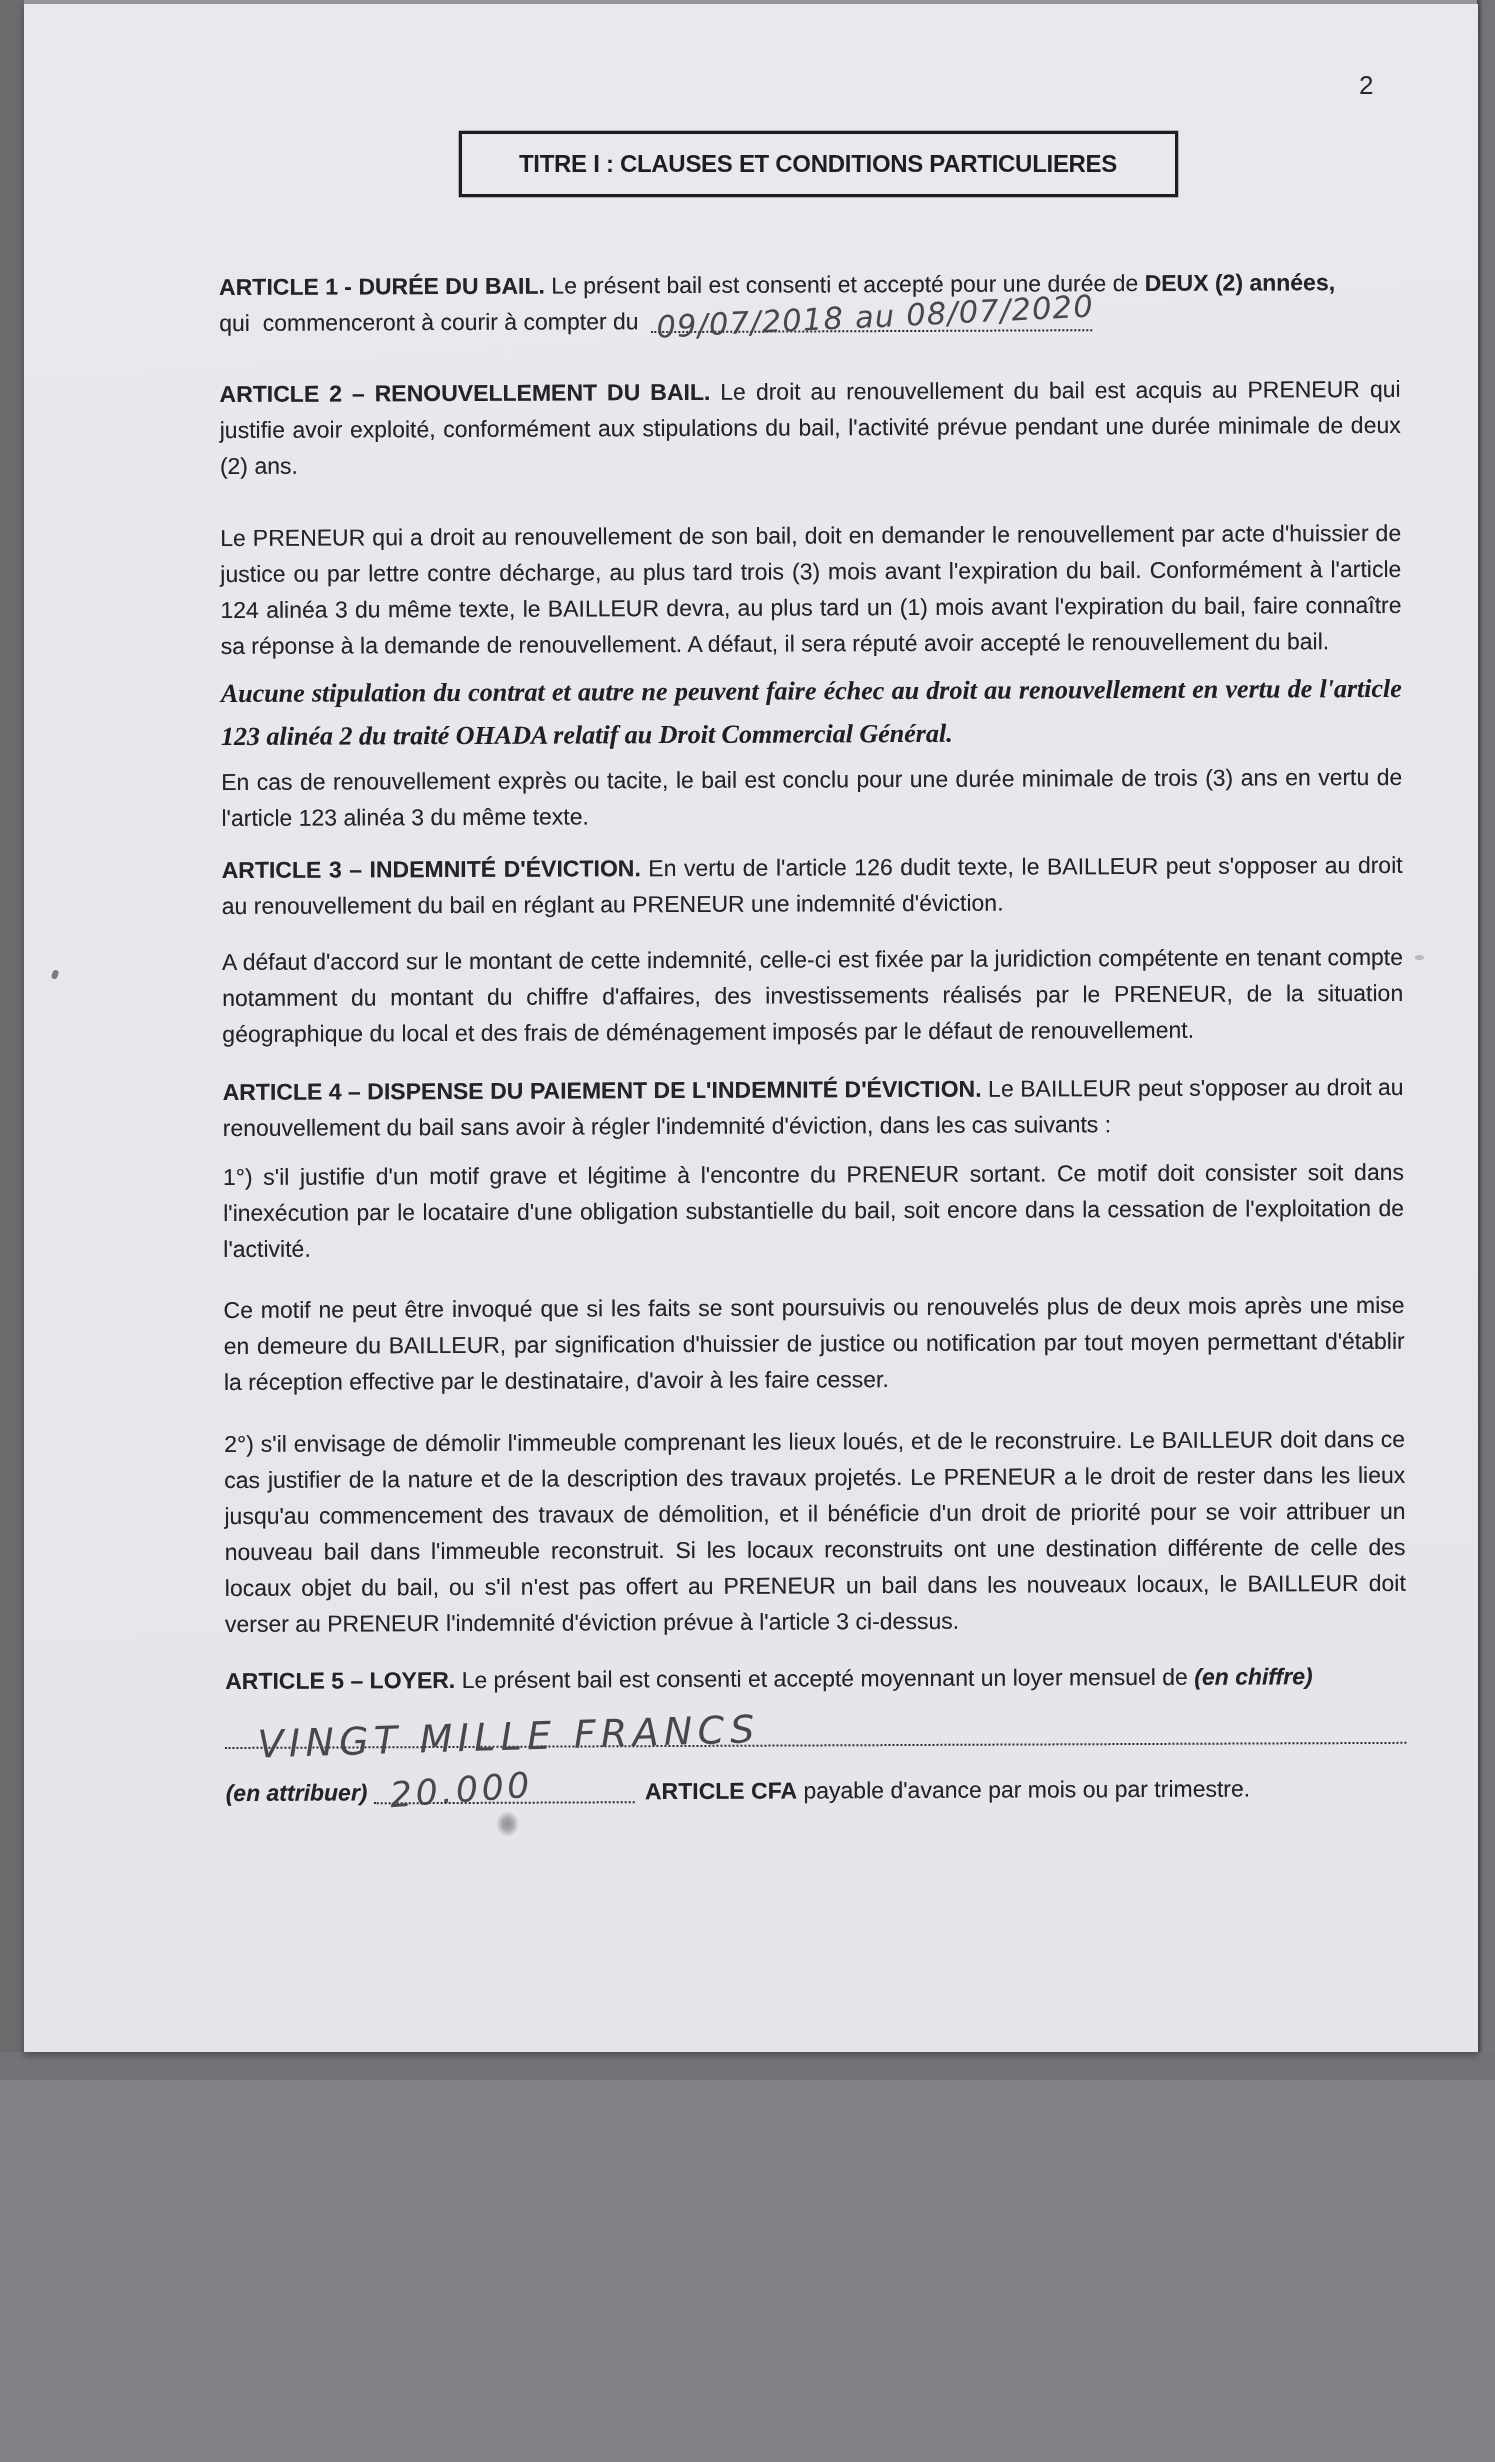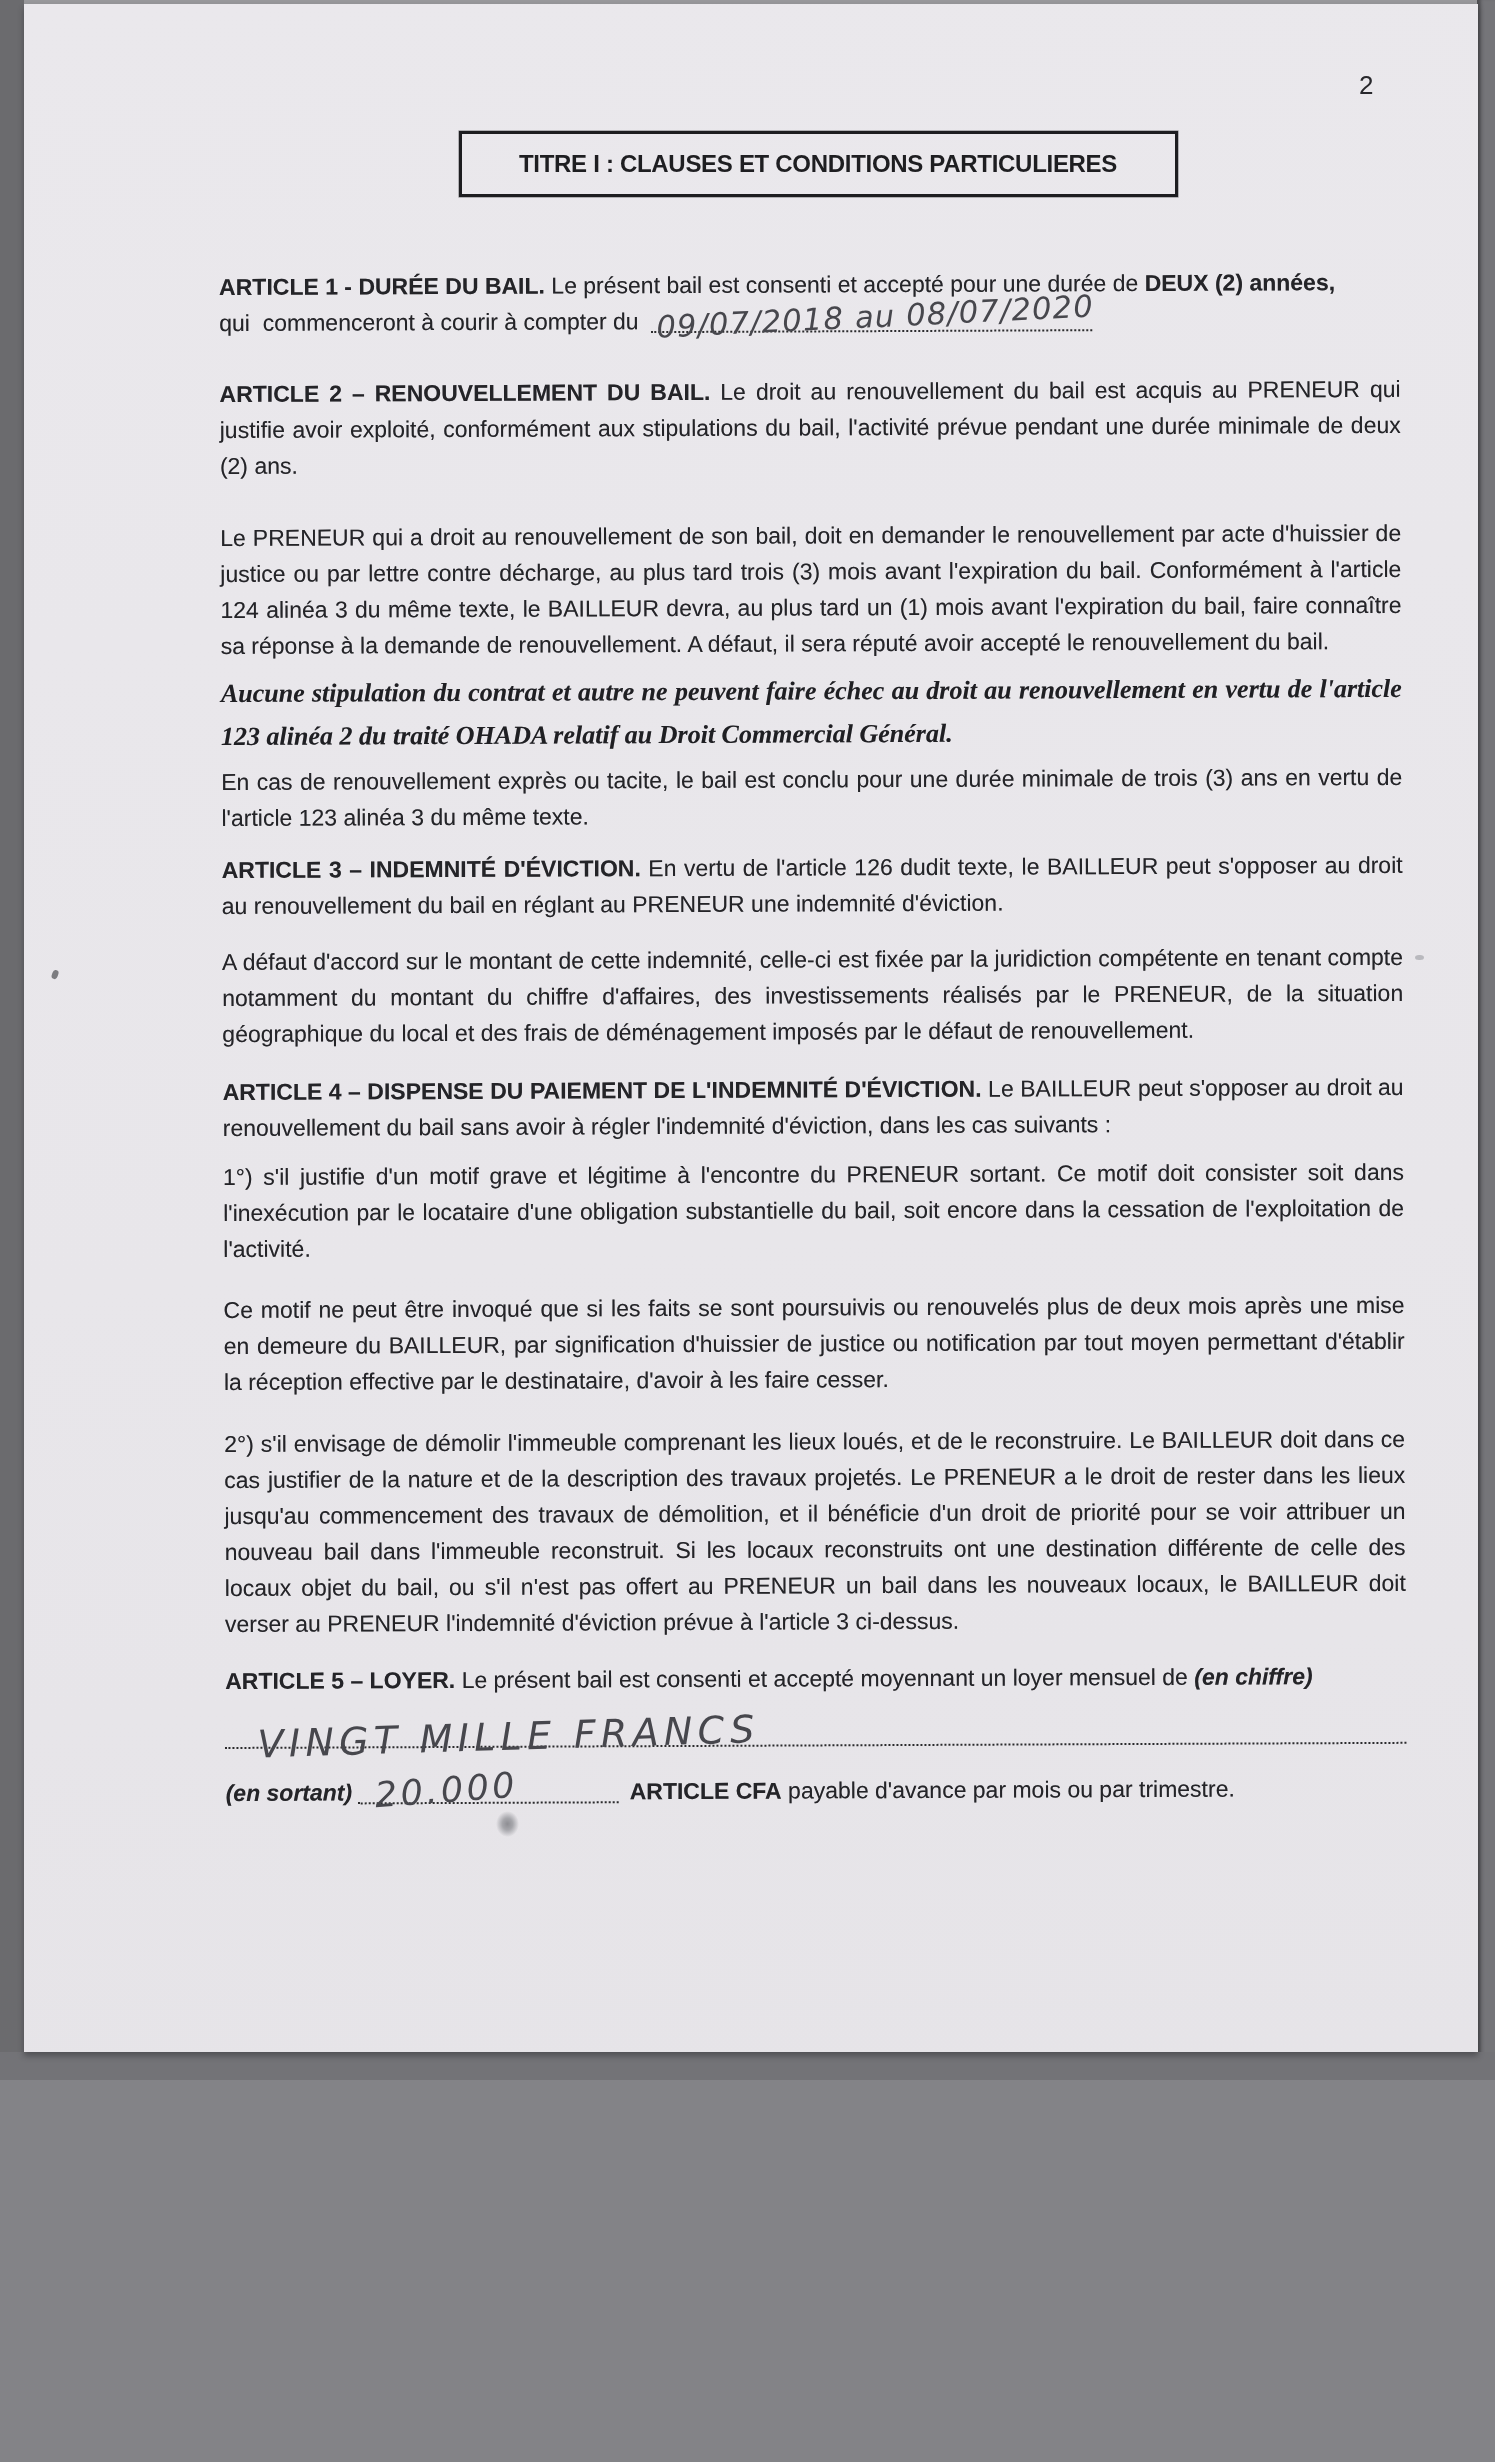--- a/index.html
+++ b/index.html
@@ -117,21 +117,21 @@
 
     <p class="para nowrap"><span class="b">ARTICLE 5 – LOYER.</span><span> Le présent bail est consenti et accepté moyennant un loyer mensuel de </span><span class="bi">(en chiffre)</span></p>
 
     <div class="fline amount-line">
       <span class="leader" style="width:100%;margin-left:0;">
         <span class="hw hw-words">VINGT MILLE FRANCS</span>
       </span>
     </div>
 
     <div class="fline chiffres-line">
-      <span class="txt bi">(en sortant)</span>
+      <span class="txt bi">(en attribuer)</span>
       <span class="leader" style="width:261px;">
         <span class="hw hw-digits">20.000</span>
       </span>
       <span class="txt b" style="margin-left:10.6px;">ARTICLE CFA</span>
       <span class="txt"> payable d'avance par mois ou par trimestre.</span>
     </div>
 
   </div>
 
   <div class="smudge"></div>

